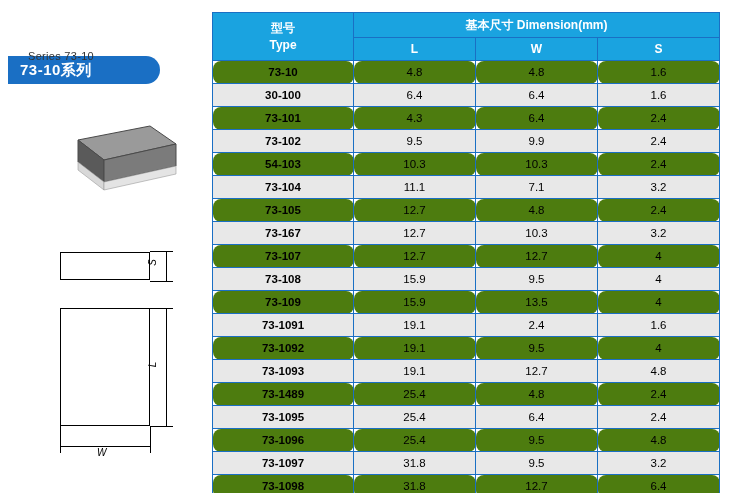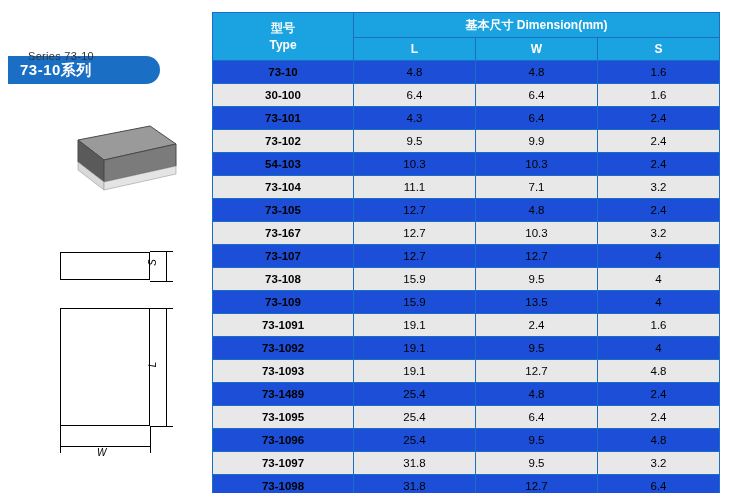--- a/index.html
+++ b/index.html
@@ -229,21 +229,22 @@
     line-height: 1.35;
     padding: 3px 0;
   }
   table.spec thead th.dim-head {
     height: 24px;
   }
   table.spec thead th.sub {
     height: 22px;
   }
   table.spec tbody tr.odd td {
-    background: #1d4ed8;
+    background: #4d7c0f;
+    border-radius: 8px;
   }
   table.spec tbody tr.even td {
     background: #e8e8e8;
   }
   table.spec tbody td.type-cell {
     font-weight: bold;
   }
 </style>
 </head>
 <body>

